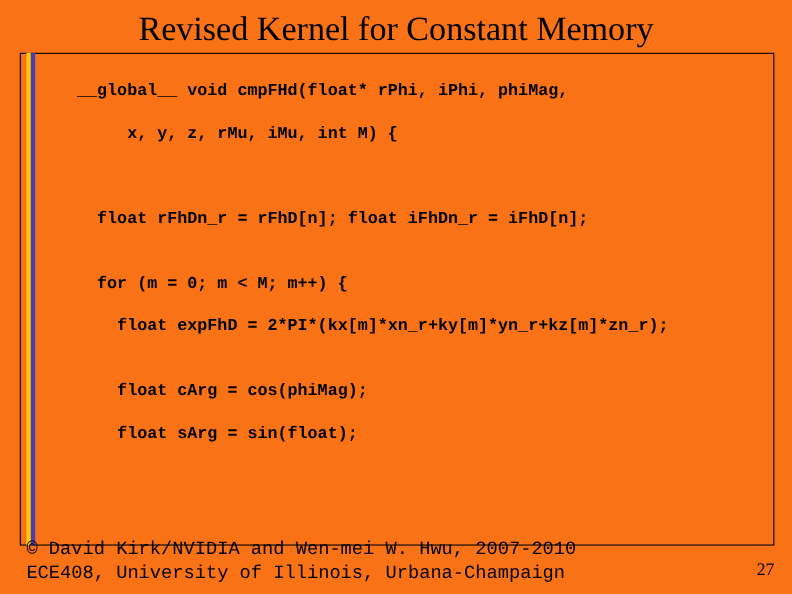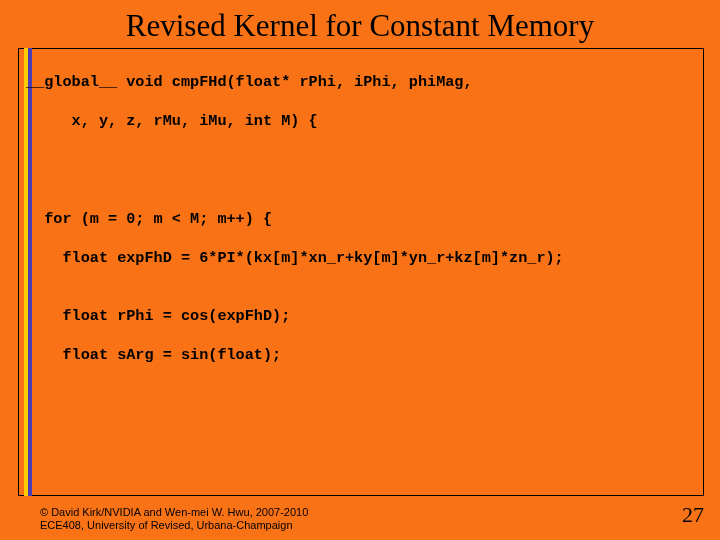--- a/index.html
+++ b/index.html
@@ -44,35 +44,35 @@
     left: 26px;
     top: 54px;
     width: 676px;
     font-family: "Courier New", monospace;
     font-size: 15.2px;
     line-height: 1.28;
     white-space: pre;
     font-weight: bold;
     color: #000;
   }
-  .code .line { display: block; }
+  .code .line { display: block; margin-left: 44px; }
   .footer {
     position: absolute;
-    left: 40px;
+    left: 24px;
     bottom: 8px;
-    font-size: 11px;
-    font-family: Liberation Sans, sans-serif;
+    font-size: 17px;
+    font-family: Liberation Mono, monospace;
     color: #000;
     line-height: 1.2;
   }
   .pagenum {
     position: absolute;
     right: 16px;
     bottom: 12px;
-    font-size: 22px;
+    font-size: 16px;
     font-family: "Times New Roman", serif;
     color: #000;
   }
 </style>
 </head>
 <body>
 
 <div class="slide">
 
   <div class="title">Revised Kernel for Constant Memory</div>
@@ -82,33 +82,34 @@
   <div class="accent">
     <div class="bar1"></div>
     <div class="bar2"></div>
   </div>
 
   <div class="code">
 <span class="line">__global__ void cmpFHd(float* rPhi, iPhi, phiMag,</span>
 <span class="line">     x, y, z, rMu, iMu, int M) {</span>
 <span class="line"></span>
 <span class="line"></span>
+<span class="line">  float rFhDn_r = rFhD[n]; float iFhDn_r = iFhD[n];</span>
 <span class="line"></span>
 <span class="line">  for (m = 0; m &lt; M; m++) {</span>
-<span class="line">    float expFhD = 6*PI*(kx[m]*xn_r+ky[m]*yn_r+kz[m]*zn_r);</span>
+<span class="line">    float expFhD = 2*PI*(kx[m]*xn_r+ky[m]*yn_r+kz[m]*zn_r);</span>
 <span class="line"></span>
-<span class="line">    float rPhi = cos(expFhD);</span>
+<span class="line">    float cArg = cos(phiMag);</span>
 <span class="line">    float sArg = sin(float);</span>
 <span class="line"></span>
 
 
 
 
   </div>
 
   <div class="footer">
     <div>© David Kirk/NVIDIA and Wen-mei W. Hwu, 2007-2010</div>
-    <div>ECE408, University of Revised, Urbana-Champaign</div>
+    <div>ECE408, University of Illinois, Urbana-Champaign</div>
   </div>
 
   <div class="pagenum">27</div>
 
 </div>
 
 </body></html>

